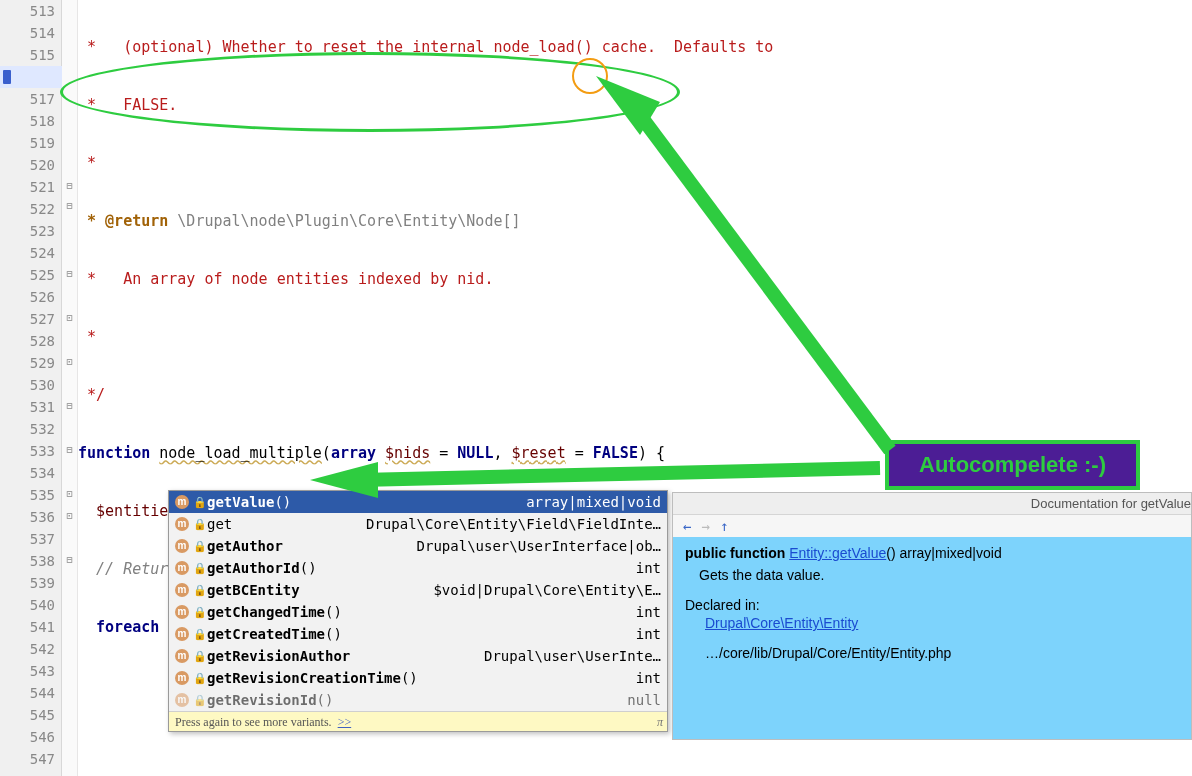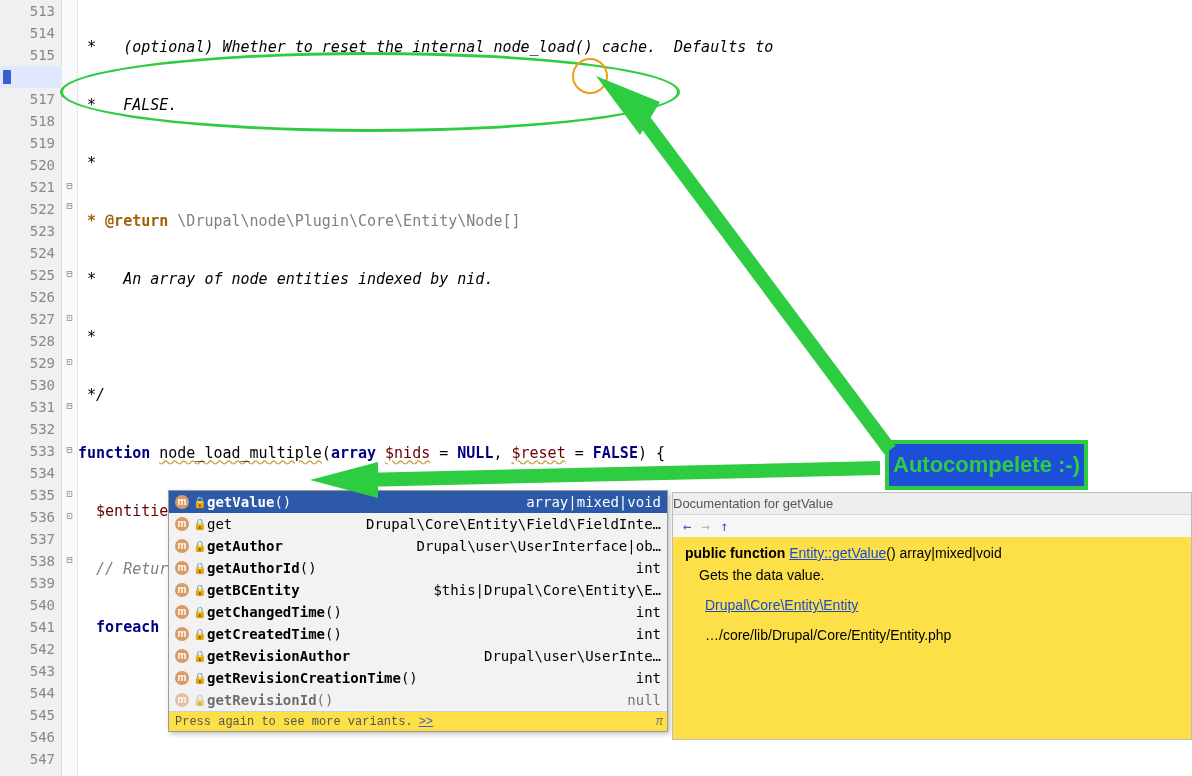--- a/index.html
+++ b/index.html
@@ -17,42 +17,42 @@
   }
   .fold-strip .mark {
     position: absolute; left: 2px; width: 11px; height: 11px; font-size: 10px;
     color: #8a8a8a; text-align: center; line-height: 11px;
   }
   .code {
     position: absolute; left: 78px; top: 0; right: 0; height: 776px;
     white-space: pre; color: #000;
   }
   .code .row { height: 22px; line-height: 22px; }
-  .c-comment { color: #000000; font-style: italic; }
+  .c-comment { color: #b91c1c; }
   .c-green { color: #a16207; font-weight: bold; }
   .c-doc { color: #808080; }
   .c-kw { color: #000080; font-weight: bold; }
   .c-fn { color: #000; }
   .c-var { color: #660000; }
   .c-str { color: #006000; background: #edffed; font-weight: bold; }
   .c-const { color: #000080; font-weight: bold; }
   .c-call { color: #000; }
   .wavy { text-decoration: underline wavy #ccaa55; }
   .bp { position: absolute; left: 3px; width: 8px; height: 14px; background: #3a5fcd; border-radius: 1px; }
 
   
   .anno { position: absolute; pointer-events: none; }
   .ellipse1 { left: 60px; top: 52px; width: 620px; height: 80px; border: 3px solid #2ecc40; border-radius: 50%; }
   .circle1 { left: 572px; top: 58px; width: 36px; height: 36px; border: 2px solid #f39c12; border-radius: 50%; }
 
   .badge {
     position: absolute; left: 885px; top: 440px;
-    border: 4px solid #2ecc40; background: #1d4ed8;
+    border: 4px solid #2ecc40; background: #4c1d95;
     color: #2ecc40; font-family: Arial, sans-serif; font-size: 22px; font-weight: bold;
-    padding: 8px 4px;
+    padding: 8px 30px;
   }
 
   
   .popup {
     position: absolute; left: 168px; top: 490px; width: 500px;
     background: #f2f2f2; border: 1px solid #9a9a9a; box-shadow: 2px 2px 5px rgba(0,0,0,.25);
     font-family: "DejaVu Sans Mono", monospace; font-size: 14px;
   }
   .popup .item {
     display: flex; align-items: center; height: 22px; padding: 0 6px;
@@ -68,42 +68,42 @@
     width: 10px; font-size: 11px; color: #a04040; margin-right: 4px; text-align: center;
   }
   .popup .item.sel .lk { color: #ffd0d0; }
   .popup .item .nm { font-weight: bold; }
   .popup .item .nm-plain { font-weight: normal; }
   .popup .item .spacer { flex: 1; }
   .popup .item .ret { color: #000; }
   .popup .item.sel .ret { color: #fff; }
   .popup .footer {
     height: 20px; line-height: 20px; padding: 0 6px; font-size: 12px;
-    background: #fde047; border-top: 1px solid #cfcfcf; color: #555;
-    font-family: Liberation Mono, monospace; position: relative;
+    background: #fef9c3; border-top: 1px solid #cfcfcf; color: #555;
+    font-family: Liberation Serif, serif; position: relative;
   }
   .popup .footer a { color: #4060c0; text-decoration: underline; margin-left: 6px; }
   .popup .footer .pi { position: absolute; right: 4px; top: 0; color: #777; font-style: italic; }
 
   
   .docpane {
     position: absolute; left: 672px; top: 492px; width: 520px; height: 248px;
     background: #f6f6f6; border: 1px solid #bdbdbd;
   }
   .docpane .title {
-    height: 22px; line-height: 22px; text-align: left; font-family: Arial, sans-serif;
+    height: 22px; line-height: 22px; text-align: right; font-family: Arial, sans-serif;
     font-size: 13px; color: #555; background: #eeeeee; border-bottom: 1px solid #d5d5d5;
   }
   .docpane .toolbar {
     height: 22px; display: flex; gap: 10px; align-items: center; padding: 0 10px;
     color: #3a67c7; font-size: 14px;
   }
   .docpane .body {
     padding: 8px 12px; font-family: Arial, sans-serif; font-size: 14px; color: #000;
-    background: #fde047; height: calc(100% - 44px);
+    background: #7dd3fc; height: calc(100% - 44px);
   }
   .docpane .body a { color: #1a4bd0; text-decoration: underline; }
 
   
   svg.overlay { position: absolute; left: 0; top: 0; width: 1192px; height: 776px; pointer-events: none; }
 
   
   .caretline { position: absolute; left: 78px; top: 462px; width: 1114px; height: 22px; background: #fffde2; z-index: -1; }
   .linemark { position: absolute; left: 0; top: 66px; width: 62px; height: 22px; background: #dfe8ff; }
 </style>
@@ -235,21 +235,21 @@
         <span>()</span>
         <span class="spacer"></span>
         <span class="ret">int</span>
       </div>
       <div class="item">
         <span class="ic">m</span>
         <span class="lk">🔒</span>
         <span class="nm">getBCEntity</span>
         <span></span>
         <span class="spacer"></span>
-        <span class="ret">$this|Drupal\Core\Entity\E…</span>
+        <span class="ret">$void|Drupal\Core\Entity\E…</span>
       </div>
       <div class="item">
         <span class="ic">m</span>
         <span class="lk">🔒</span>
         <span class="nm">getChangedTime</span>
         <span>()</span>
         <span class="spacer"></span>
         <span class="ret">int</span>
       </div>
       <div class="item">
@@ -290,20 +290,21 @@
   <div class="docpane">
     <div class="title">Documentation for getValue</div>
     <div class="toolbar">
       <span>←</span>
       <span style="color:#bbb">→</span>
       <span>↑</span>
     </div>
     <div class="body">
       <div><b>public function </b><a href="#">Entity::getValue</a><span>() array|mixed|void</span></div>
       <div style="margin:6px 0 14px 14px">Gets the data value.</div>
+      <div>Declared in:</div>
       <div style="margin:2px 0 14px 20px"><a href="#">Drupal\Core\Entity\Entity</a></div>
       <div style="margin:2px 0 16px 20px">…/core/lib/Drupal/Core/Entity/Entity.php</div>
     </div>
   </div>
 
   <div class="anno ellipse1"></div>
   <div class="anno circle1"></div>
   <div class="badge">Autocompelete :-)</div>
 
   <svg class="overlay">

